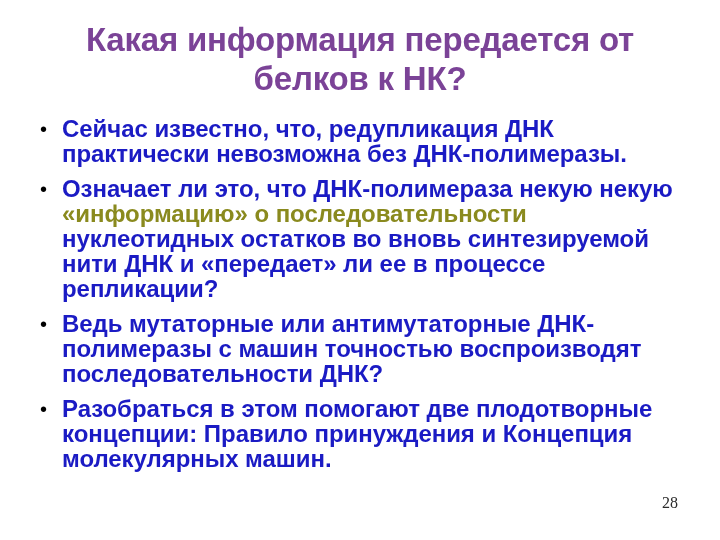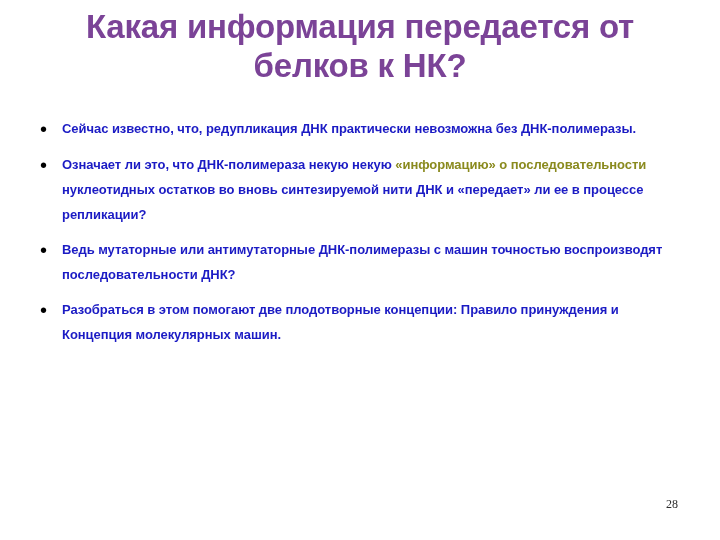--- a/index.html
+++ b/index.html
@@ -19,21 +19,21 @@
     position: absolute;
     left: 0; top: 0;
     width: 720px;
     height: 540px;
     background: #ffffff;
   }
 
   .slide-title {
     position: absolute;
     left: 36px;
-    top: 8px;
+    top: 21px;
     width: 648px;
     text-align: center;
     color: #7B4397;
     font-weight: bold;
     font-size: 33px;
     line-height: 1.18;
     letter-spacing: -0.2px;
   }
 
   .body-block {
@@ -55,38 +55,38 @@
     color: #000000;
     font-size: 20px;
     line-height: 26px;
     text-align: left;
     padding-left: 6px;
     box-sizing: border-box;
   }
 
   .bullet-text {
     flex: 1 1 auto;
-    font-size: 13px;
+    font-size: 24px;
     line-height: 25px;
     font-weight: bold;
     color: #1B1BC4;
     letter-spacing: -0.05px;
     word-spacing: 0px;
   }
 
   .hl-olive {
     color: #8A8A1E;
   }
 
   .page-number {
     position: absolute;
     right: 42px;
     bottom: 28px;
     color: #2b2b2b;
-    font-size: 12px;
+    font-size: 16px;
     font-weight: normal;
     font-family: "Liberation Serif", "DejaVu Serif", serif;
   }
 </style>
 </head>
 <body>
 
 <div class="slide">
 
   <div class="slide-title">Какая информация передается от белков к НК?</div>

